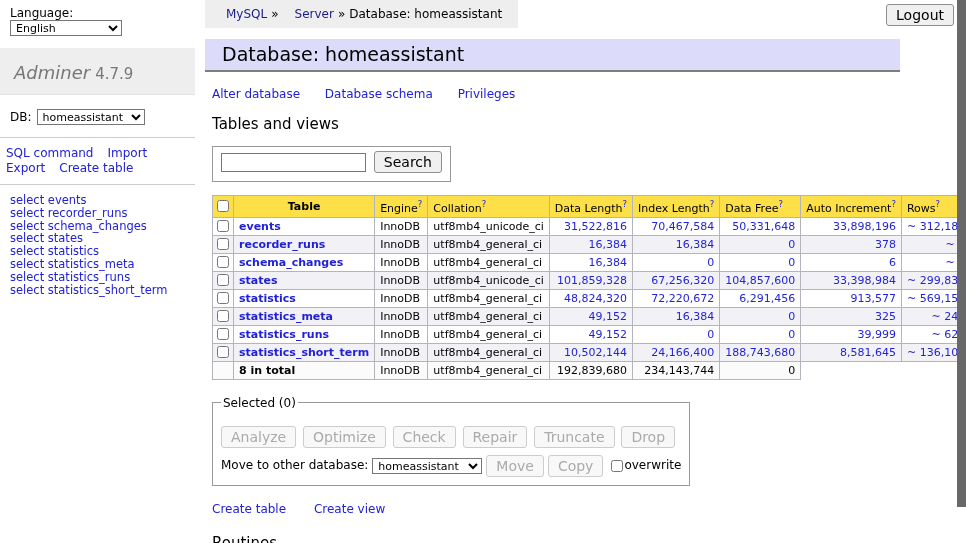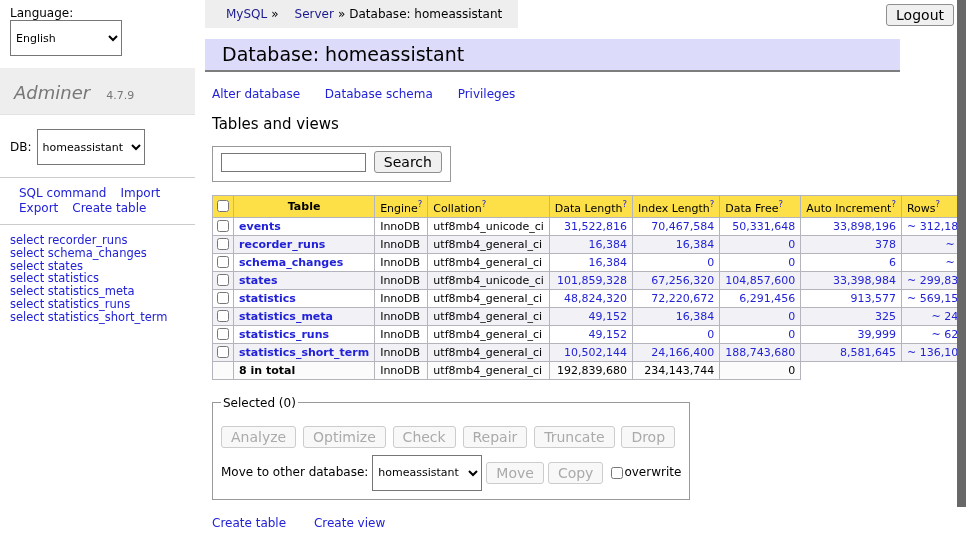--- a/index.html
+++ b/index.html
@@ -14,35 +14,35 @@
   
   #scrollbar-track { position: absolute; right: 0; top: 0; width: 9px; height: 543px; background: #fff; }
   #scrollbar-thumb { position: absolute; right: 0; top: 0; width: 9px; height: 507px; background: #686868; }
 
   
   #sidebar { position: absolute; left: 0; top: 0; width: 195px; }
   .lang-row { padding: 6px 10px 0 10px; }
   .lang-row label { margin-right: 4px; }
   select {
     font-family: "DejaVu Sans", sans-serif; font-size: 11px;
-    border: 1px solid #767676; background: #fff; height: 36px; padding: 0 1px;
+    border: 1px solid #767676; background: #fff; height: 16px; padding: 0 1px;
   }
   #lang-select { width: 112px; }
   h1.brand {
     margin: 12px 0 0 0; background: #eeeeee; padding: 9px 14px;
     font-weight: normal; border-bottom: 1px solid #e2e2e2;
   }
   h1.brand .brand-name { font-style: italic; font-size: 18px; color: #777; }
-  h1.brand .brand-version { font-size: 11px; color: #777; margin-left: 16px; }
+  h1.brand .brand-version { font-size: 15px; color: #777; margin-left: 5px; }
   .db-row { padding: 14px 10px 12px 10px; }
   .db-row label { margin-right: 5px; }
   #db-select { width: 108px; }
   .sidebar-actions {
     border-top: 1px solid #ccc; border-bottom: 1px solid #ccc;
-    padding: 8px 19px; line-height: 15px;
+    padding: 8px 6px; line-height: 15px;
   }
   .sidebar-actions a { margin-right: 14px; }
   .table-links { padding: 9px 10px; }
   .table-links a { display: block; font-size: 11.5px; line-height: 12.8px; }
 
   
   #content { position: absolute; left: 205px; top: 0; width: 695px; }
   #breadcrumb {
     display: inline-block; background: #eeeeee; padding: 7px 16px 7px 9px; font-size: 12px;
   }
@@ -116,20 +116,21 @@
     <span class="brand-name">Adminer</span><span class="brand-version">4.7.9</span>
   </h1>
   <div class="db-row">
     <label>DB:</label><select id="db-select"><option>homeassistant</option></select>
   </div>
   <div class="sidebar-actions">
     <div><a>SQL command</a><a>Import</a></div>
     <div><a>Export</a><a>Create table</a></div>
   </div>
   <div class="table-links">
+    <a>select events</a>
     <a>select recorder_runs</a>
     <a>select schema_changes</a>
     <a>select states</a>
     <a>select statistics</a>
     <a>select statistics_meta</a>
     <a>select statistics_runs</a>
     <a>select statistics_short_term</a>
   </div>
 </div>
 

